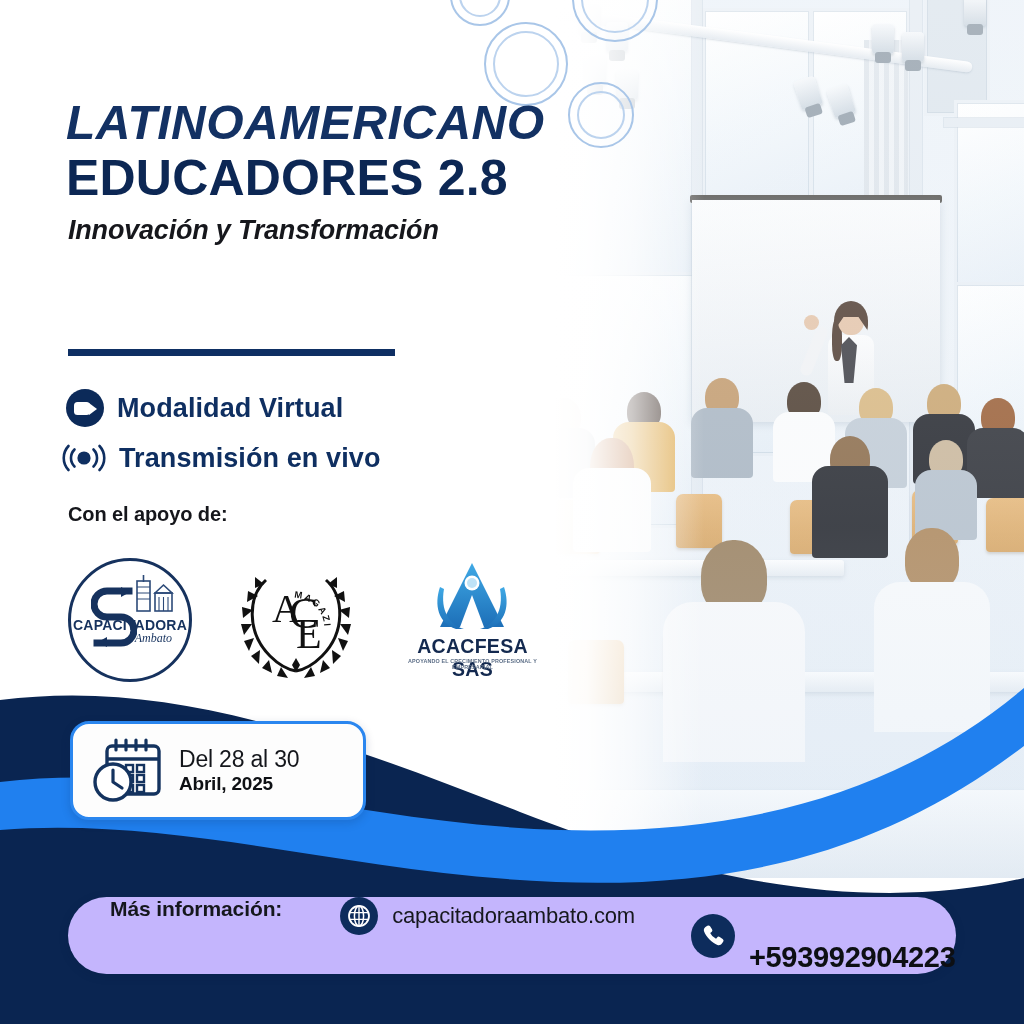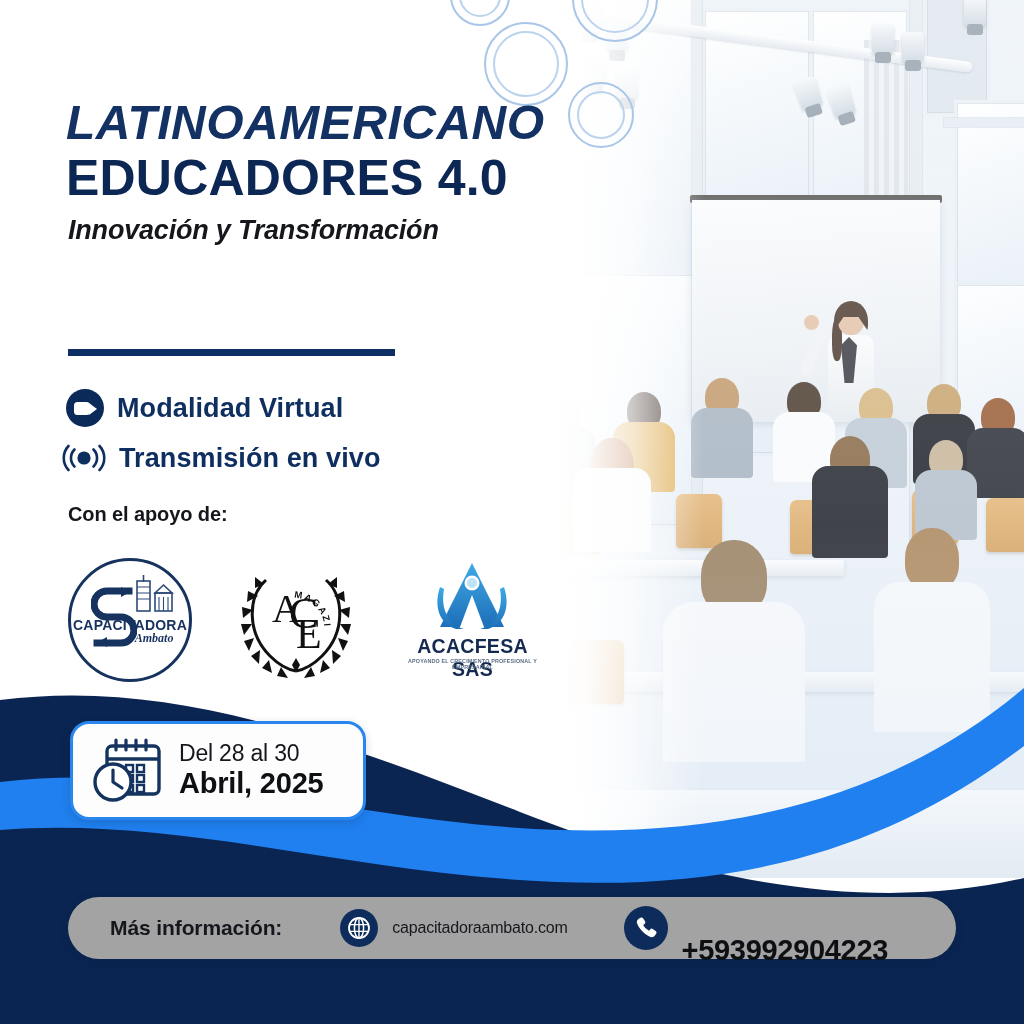--- a/index.html
+++ b/index.html
@@ -314,21 +314,21 @@
     overflow: hidden;
   }
   .logo-cap .cc { position: absolute; left: 20px; top: 24px; width: 46px; height: 68px; }
   .logo-cap .capname {
     position: absolute; left: 50%; top: 56px; transform: translateX(-50%);
     font-size: 14px; font-weight: 700; color: #16325e; letter-spacing: .2px;
     white-space: nowrap;
   }
   .logo-cap .capsub {
     position: absolute; left: 54%; top: 70px;
-    font-size: 12px; font-style: italic; font-weight: 700;
+    font-size: 12px; font-style: italic; font-weight: 400;
     color: #16325e; font-family: "Liberation Serif", serif;
   }
 
   .logo-ace { width: 120px; height: 120px; }
   .logo-acac { width: 145px; height: 118px; }
   .acac-name {
     position: absolute; left: 0; right: 0; top: 74px;
     text-align: center;
     font-size: 19.5px; font-weight: 700; color: #13294f;
     letter-spacing: .3px;
@@ -355,43 +355,43 @@
     gap: 14px;
     padding-left: 18px;
     box-sizing: border-box;
     box-shadow: 0 3px 10px rgba(10,35,75,.18);
   }
   .date-text { line-height: 1.12; }
   .date-top {
     font-size: 23px; color: #14161b; font-weight: 400; letter-spacing: -.2px;
   }
   .date-bottom {
-    font-size: 29px; color: #0e1014; font-weight: 700; letter-spacing: -.2px;
+    font-size: 19px; color: #0e1014; font-weight: 700; letter-spacing: -.2px;
   }
 
   
   .footer {
     position: absolute;
     left: 68px;
     top: 897px;
     width: 888px;
-    height: 62px;
-    background: #a3a3a3;
+    height: 77px;
+    background: #c4b5fd;
     border-radius: 43px;
     display: flex;
-    align-items: center;
+    align-items: flex-start;
     box-shadow: 0 2px 10px rgba(5,25,60,.18);
   }
   .f-more {
     font-size: 21px; font-weight: 700; color: #15171c;
     margin-left: 42px; letter-spacing: -.1px; white-space: nowrap;
   }
   .f-web { display: flex; align-items: center; gap: 14px; margin-left: 58px; }
   .f-web .wtext {
-    font-size: 16px; color: #16181d; letter-spacing: -.2px; white-space: nowrap;
+    font-size: 22px; color: #16181d; letter-spacing: -.2px; white-space: nowrap;
   }
   .f-phone { display: flex; align-items: center; gap: 14px; margin-left: 56px; }
   .f-phone .ptext {
     font-size: 29px; font-weight: 700; color: #0d0f13; letter-spacing: -.3px; white-space: nowrap; margin-top: 44px;
   }
   .icon-circle {
     width: 38px; height: 38px; border-radius: 50%;
     background: #0d2c5c;
     position: relative; flex: 0 0 auto;
     display: flex; align-items: center; justify-content: center;
@@ -514,21 +514,21 @@
     <div class="photo-fade"></div>
   </div>
 
   <div class="ring" style="left:484px;top:22px;width:84px;height:84px;"></div>
   <div class="ring" style="left:572px;top:-44px;width:86px;height:86px;"></div>
   <div class="ring" style="left:568px;top:82px;width:66px;height:66px;"></div>
   <div class="ring" style="left:450px;top:-34px;width:60px;height:60px;"></div>
 
   <div class="title">
     <div class="t-line2">LATINOAMERICANO</div>
-    <div class="t-line3">EDUCADORES 4.0</div>
+    <div class="t-line3">EDUCADORES 2.8</div>
     <div class="t-sub">Innovación y Transformación</div>
   </div>
   <div class="rule"></div>
 
   <div class="feature" style="left:66px;top:389px;">
     <span class="icon-cam"></span>
     <span class="flabel">Modalidad Virtual</span>
   </div>
 
   <div class="feature" style="left:62px;top:441px;">

